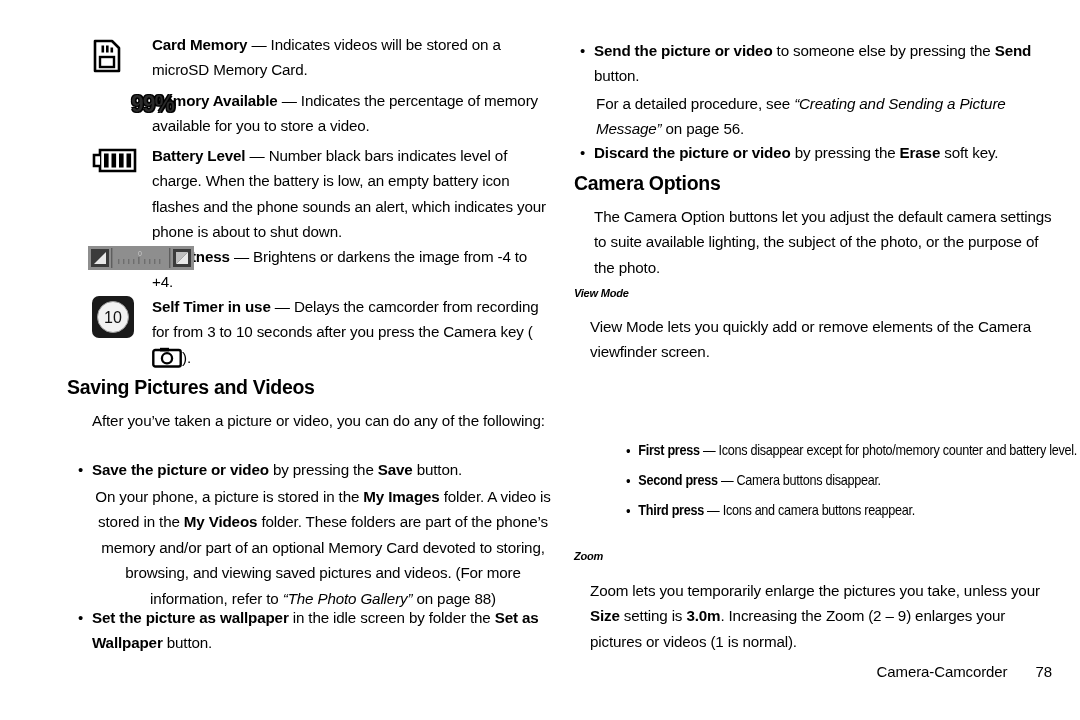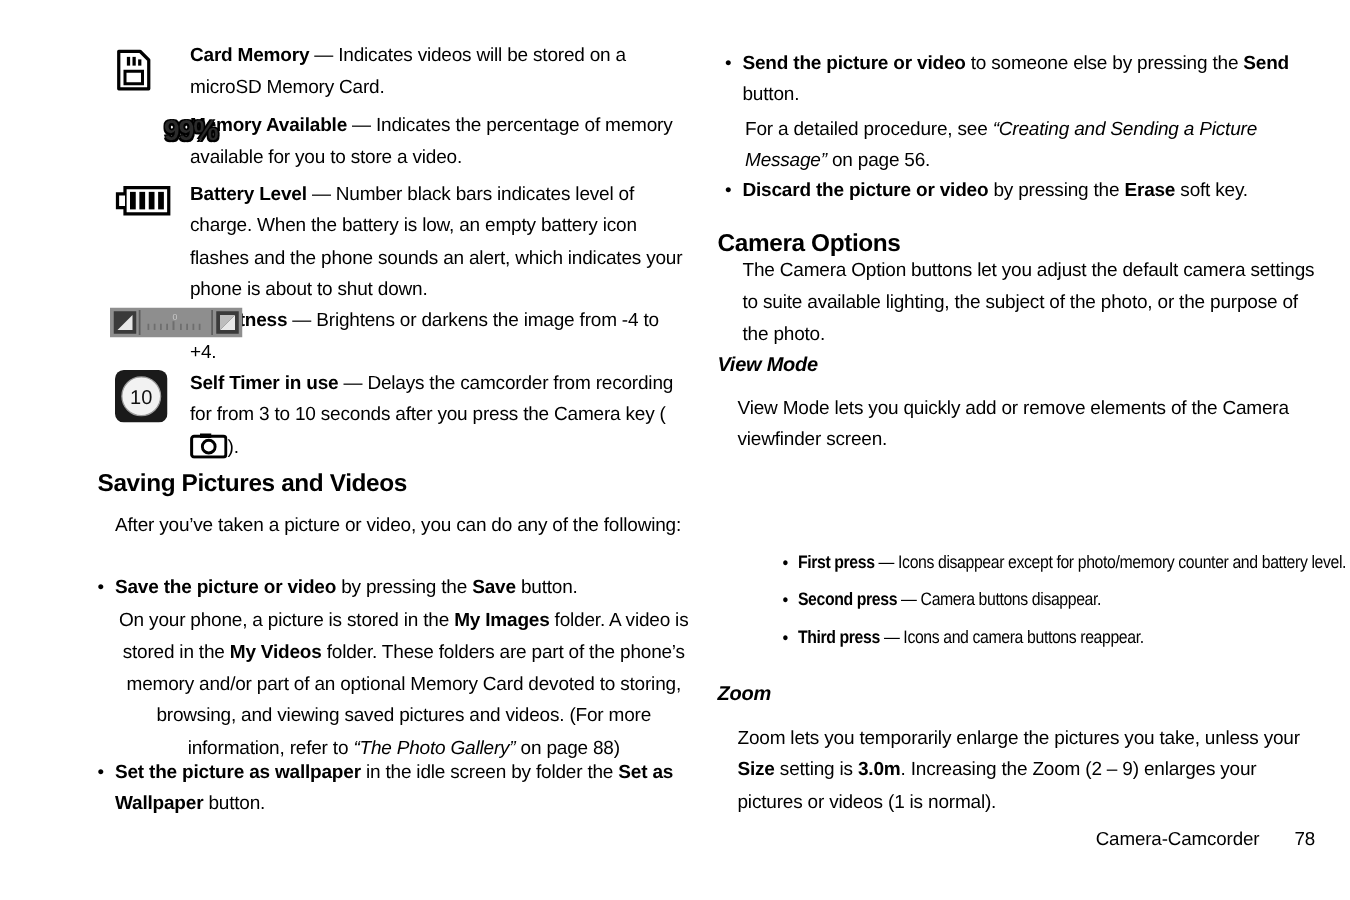--- a/index.html
+++ b/index.html
@@ -41,21 +41,21 @@
   .i { font-style: italic; }
 
   h2.sec {
     font-size: 19.5px;
     font-weight: bold;
     letter-spacing: -0.3px;
     margin: 0;
     line-height: 26px;
   }
   h3.subsec {
-    font-size: 16px;
+    font-size: 11px;
     font-weight: bold;
     font-style: italic;
     letter-spacing: -0.2px;
     margin: 0;
     line-height: 24px;
   }
 
   
   .bullet {
     position: relative;
@@ -213,21 +213,21 @@
       </div>
       <div class="text-cell">
         <span class="b">Self Timer in use</span><span> — </span><span>Delays the camcorder from recording for from 3 to 10 seconds after you press the Camera key (</span><span class="abs" style="position:relative;display:inline-block;vertical-align:-5px;"><svg width="30" height="21" viewBox="0 0 30 21">
             <rect x="1.3" y="3" width="27.4" height="16.5" rx="2" fill="#fff" stroke="#000" stroke-width="2.4"></rect>
             <rect x="8" y="0.8" width="9" height="3.6" fill="#000"></rect>
             <circle cx="15" cy="11.3" r="5.1" fill="#fff" stroke="#000" stroke-width="2.3"></circle>
           </svg></span><span>).</span>
       </div>
     </div>
 
-    <h2 class="sec abs" style="top:374px;left:12px;">Saving Pictures and Videos</h2>
+    <h2 class="sec abs" style="top:374px;left:1px;">Saving Pictures and Videos</h2>
 
     <div class="abs p" style="top:406px;left:24px;width:456px;">After you’ve taken a picture or video, you can do any of the following:</div>
 
     <div class="abs bullet" style="top:457px;left:12px;width:466px;">
       <span class="dot">•</span>
       <span class="b">Save the picture or video</span><span> by pressing the </span><span class="b">Save</span><span> button.</span>
     </div>
 
     <div class="abs p" style="top:482px;left:24px;width:462px;text-align:center;">
       <span>On your phone, a picture is stored in the </span><span class="b">My Images</span><span> folder. A video is stored in the </span><span class="b">My Videos</span><span> folder. These folders are part of the phone’s memory and/or part of an optional Memory Card devoted to storing, browsing, and viewing saved pictures and videos. (For more information, refer to </span><span class="i">“The Photo Gallery”</span><span> on page 88)</span>
@@ -248,21 +248,21 @@
 
     <div class="abs p" style="top:89px;left:22px;width:450px;">
       <span>For a detailed procedure, see </span><span class="i">“Creating and Sending a Picture Message”</span><span> on page 56.</span>
     </div>
 
     <div class="abs bullet" style="top:140px;left:8px;width:462px;">
       <span class="dot">•</span>
       <span class="b">Discard the picture or video</span><span> by pressing the </span><span class="b">Erase</span><span> soft key.</span>
     </div>
 
-    <h2 class="sec abs" style="top:182px;left:2px;">Camera Options</h2>
+    <h2 class="sec abs" style="top:170px;left:2px;">Camera Options</h2>
 
     <div class="abs p" style="top:202px;left:20px;width:458px;">The Camera Option buttons let you adjust the default camera settings to suite available lighting, the subject of the photo, or the purpose of the photo.</div>
 
     <h3 class="subsec abs" style="top:281px;left:2px;">View Mode</h3>
 
     <div class="abs p" style="top:312px;left:16px;width:448px;">View Mode lets you quickly add or remove elements of the Camera viewfinder screen.</div>
 
 
     <div class="abs cond-wrap" style="top:440px;left:54px;">
       <div class="bullet cond" style="width:500px;margin-bottom:9px;">

